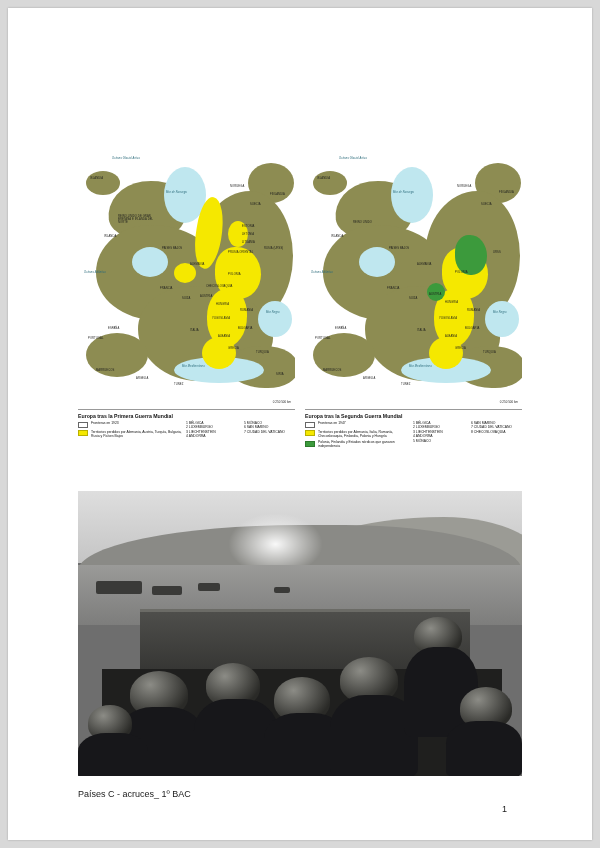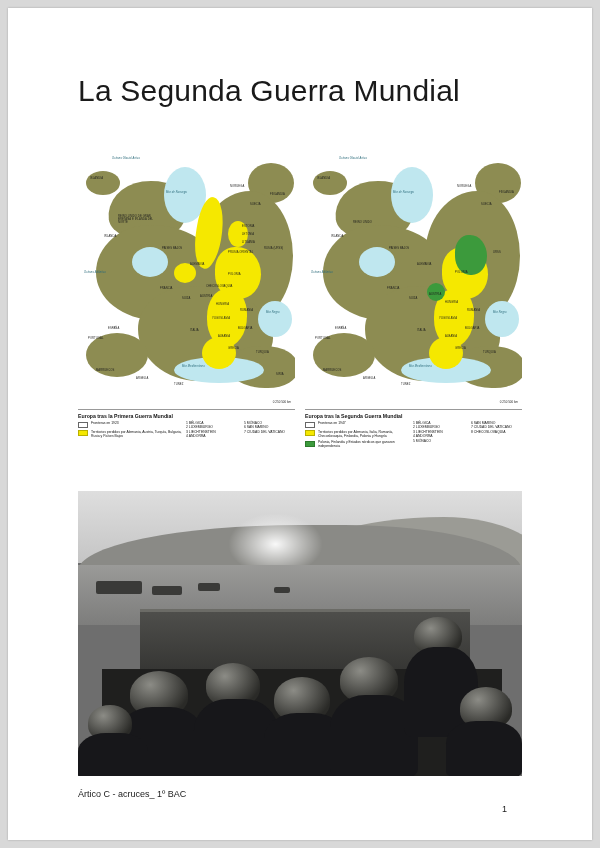--- a/index.html
+++ b/index.html
@@ -246,21 +246,20 @@
     top: 796px;
     font-size: 9px;
     color: #1a1a1a;
   }
 </style>
 </head>
 <body>
 
 <div class="page">
 
-  <div class="doc-title">La Segunda Guerra Mundial</div>
 
   <div class="maps-row">
 
     <div class="map-fig">
       <div class="map-body">
         <div class="sea"></div>
         <div class="land l7"></div>
         <div class="land l8"></div>
         <div class="land l1"></div>
         <div class="land l4"></div>
@@ -469,16 +468,16 @@
     <div class="helmet" style="left:336px; top:126px; width:48px; height:38px;"></div>
     <div class="body-dark" style="left:326px; top:156px; width:74px; height:90px;"></div>
 
     <div class="helmet" style="left:382px; top:196px; width:52px; height:42px;"></div>
     <div class="body-dark" style="left:368px; top:230px; width:76px; height:56px;"></div>
 
     <div class="helmet" style="left:10px; top:214px; width:44px; height:36px;"></div>
     <div class="body-dark" style="left:0px; top:242px; width:70px; height:46px;"></div>
   </div>
 
-  <div class="footer-author">Ártico C - acruces_  1º BAC</div>
+  <div class="footer-author">Países C - acruces_  1º BAC</div>
   <div class="footer-page">1</div>
 
 </div>
 
 </body></html>

